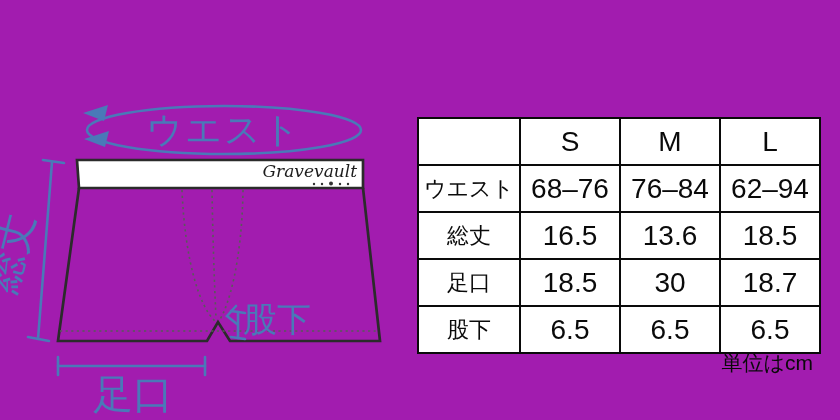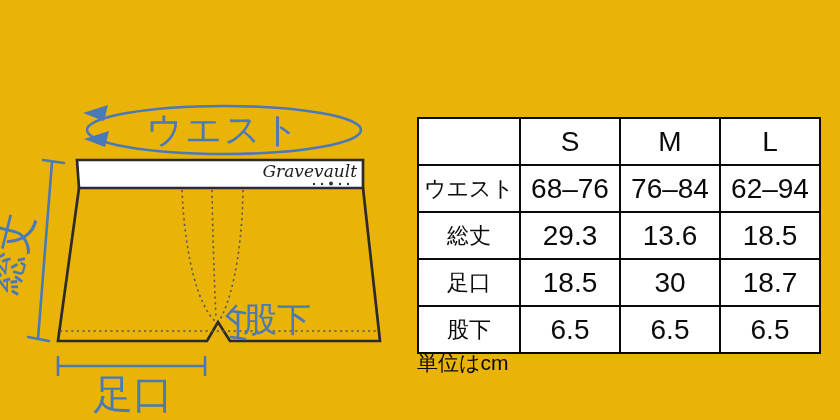--- a/index.html
+++ b/index.html
@@ -1,16 +1,16 @@
 <!DOCTYPE html>
 <html><head>
 <meta charset="utf-8">
 <style>
   html,body{margin:0;padding:0;background:#fff;}
-  .canvas{position:relative;width:840px;height:420px;background:#eab308;overflow:hidden;
+  .canvas{position:relative;width:840px;height:420px;background:#a21caf;overflow:hidden;
           font-family:"Liberation Sans","DejaVu Sans",sans-serif;}
 
   
   .diagram-svg{position:absolute;left:0;top:0;}
   .outline{fill:none;stroke:#2b2b2b;stroke-width:2.7;stroke-linejoin:miter;}
   .band{fill:#ffffff;stroke:#2b2b2b;stroke-width:2.7;}
   .dotted{fill:none;stroke:#5a5a5a;stroke-width:1.6;stroke-dasharray:2.2 3.4;}
   .blue-line{stroke:#4a79b8;stroke-width:2.6;stroke-linecap:round;fill:none;}
   .jp{font-family:"DejaVu Serif","Liberation Serif",serif;fill:#4a79b8;}
   .jp-36{font-size:36px;letter-spacing:2px;}
@@ -23,21 +23,21 @@
   
   .size-table{position:absolute;left:417px;top:117px;border-collapse:collapse;
               table-layout:fixed;background:#fff;}
   .size-table th,.size-table td{border:2px solid #0a0a0a;text-align:center;
               vertical-align:middle;padding:0;height:45px;background:#fff;
               font-weight:normal;color:#0a0a0a;}
   .col-label{width:100px;}
   .col-size{width:98px;}
   .cell-cjk{font-size:22px;}
   .cell-num{font-size:28px;}
-  .unit-note{position:absolute;left:417px;top:349px;width:396px;
+  .unit-note{position:absolute;left:417px;top:349px;width:396px;text-align:right;
              font-size:21px;color:#0a0a0a;}
 </style>
 </head>
 <body>
 
 <div class="canvas">
 
   <svg class="diagram-svg" width="420" height="420" viewBox="0 0 420 420">
 
     <g>
@@ -98,21 +98,21 @@
     </thead>
     <tbody>
       <tr>
         <th class="cell-cjk">ウエスト</th>
         <td class="cell-num">68–76</td>
         <td class="cell-num">76–84</td>
         <td class="cell-num">62–94</td>
       </tr>
       <tr>
         <th class="cell-cjk">総丈</th>
-        <td class="cell-num">29.3</td>
+        <td class="cell-num">16.5</td>
         <td class="cell-num">13.6</td>
         <td class="cell-num">18.5</td>
       </tr>
       <tr>
         <th class="cell-cjk">足口</th>
         <td class="cell-num">18.5</td>
         <td class="cell-num">30</td>
         <td class="cell-num">18.7</td>
       </tr>
       <tr>

